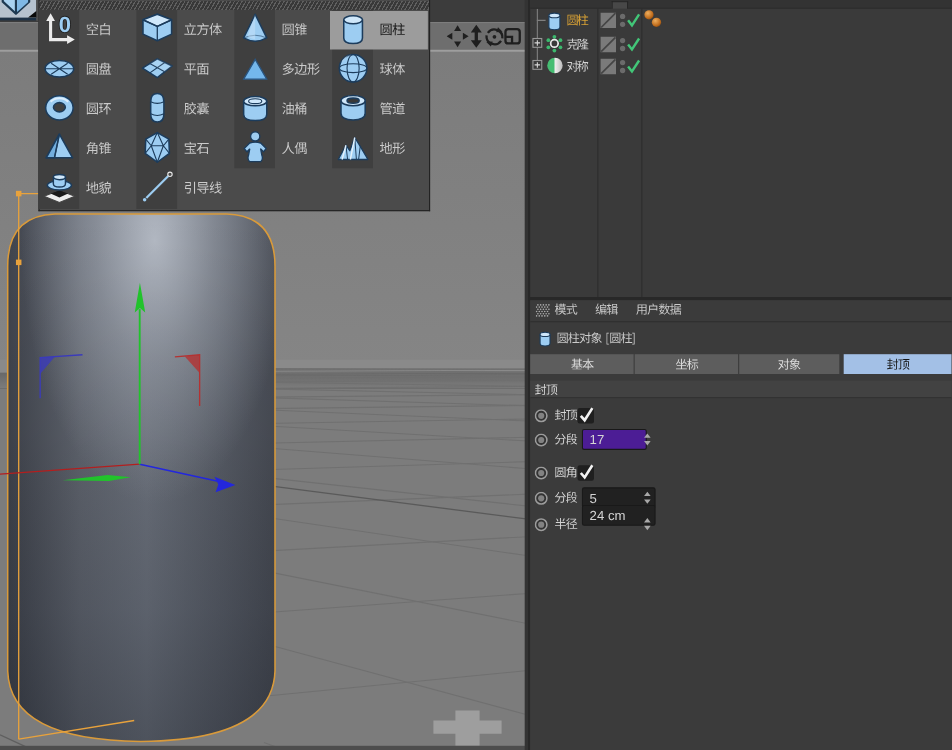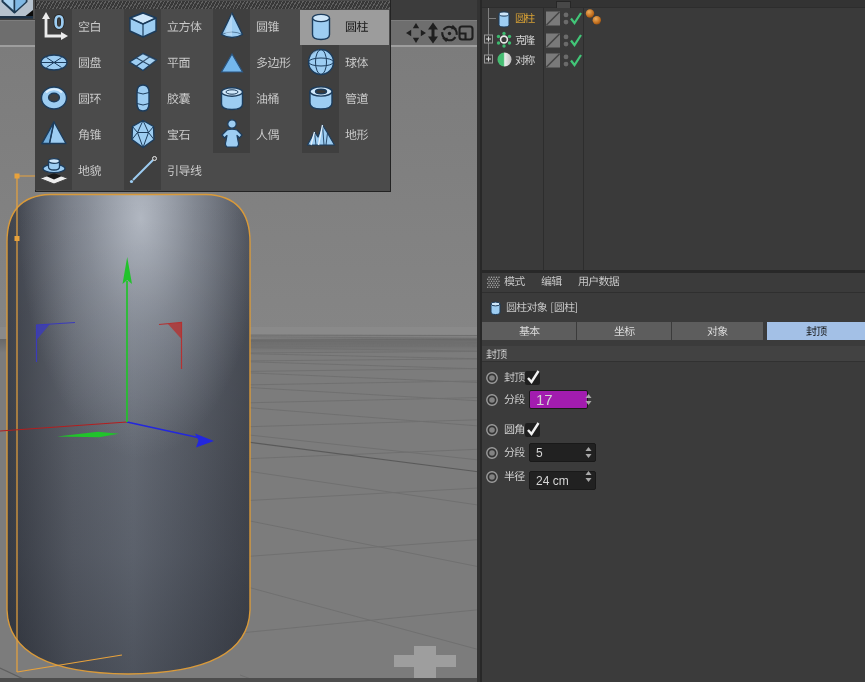--- a/index.html
+++ b/index.html
@@ -646,21 +646,21 @@
 <svg class="abs" style="left:486px;top:393.5px" width="13" height="13">
       <circle cx="6" cy="6" r="5.2" fill="#333" stroke="#9c9c9c" stroke-width="1.4"></circle>
       <circle cx="6" cy="6" r="2.8" fill="#828282"></circle>
     </svg>
 <svg style="position:absolute;left:504px;top:394px;overflow:visible" width="20" height="11">
       <g fill="#d4d4d4">
         <use href="#c51" transform="translate(0.0,9.24) scale(0.1100,-0.1100)"></use>
         <use href="#c52" transform="translate(10.2,9.24) scale(0.1100,-0.1100)"></use>
       </g>
     </svg>
-<div class="abs" style="left:529px;top:390px;width:59px;height:19px;background:#a21caf;border:1px solid #191919;border-radius:2px;color:#d4d4d4;font-size:15px;line-height:18px;padding-left:6px">17</div>
+<div class="abs" style="left:529px;top:390px;width:59px;height:19px;background:#4c1d95;border:1px solid #191919;border-radius:2px;color:#d4d4d4;font-size:12px;line-height:18px;padding-left:6px">17</div>
     <svg class="abs" style="left:584px;top:390px" width="9" height="19" fill="#a8a8a8">
       <path d="M4.5,4 L7.5,8 L1.5,8 Z"></path>
       <path d="M4.5,15 L7.5,11 L1.5,11 Z"></path>
     </svg>
 <svg class="abs" style="left:486px;top:423.5px" width="13" height="13">
       <circle cx="6" cy="6" r="5.2" fill="#333" stroke="#9c9c9c" stroke-width="1.4"></circle>
       <circle cx="6" cy="6" r="2.8" fill="#828282"></circle>
     </svg>
 <svg style="position:absolute;left:504px;top:424px;overflow:visible" width="20" height="11">
       <g fill="#d4d4d4">
@@ -690,17 +690,17 @@
 <svg class="abs" style="left:486px;top:470.5px" width="13" height="13">
       <circle cx="6" cy="6" r="5.2" fill="#333" stroke="#9c9c9c" stroke-width="1.4"></circle>
       <circle cx="6" cy="6" r="2.8" fill="#828282"></circle>
     </svg>
 <svg style="position:absolute;left:504px;top:471px;overflow:visible" width="20" height="11">
       <g fill="#d4d4d4">
         <use href="#c53" transform="translate(0.0,9.24) scale(0.1100,-0.1100)"></use>
         <use href="#c54" transform="translate(10.2,9.24) scale(0.1100,-0.1100)"></use>
       </g>
     </svg>
-<div class="abs" style="left:529px;top:471px;width:67px;height:19px;background:#212121;border:1px solid #191919;border-radius:2px;color:#d4d4d4;font-size:12px;line-height:18px;padding-left:6px">24 cm</div>
+<div class="abs" style="left:529px;top:459px;width:67px;height:19px;background:#212121;border:1px solid #191919;border-radius:2px;color:#d4d4d4;font-size:12px;line-height:18px;padding-left:6px">24 cm</div>
     <svg class="abs" style="left:584px;top:467px" width="9" height="19" fill="#a8a8a8">
       <path d="M4.5,4 L7.5,8 L1.5,8 Z"></path>
       <path d="M4.5,15 L7.5,11 L1.5,11 Z"></path>
     </svg>
 </div>
 </body></html>

